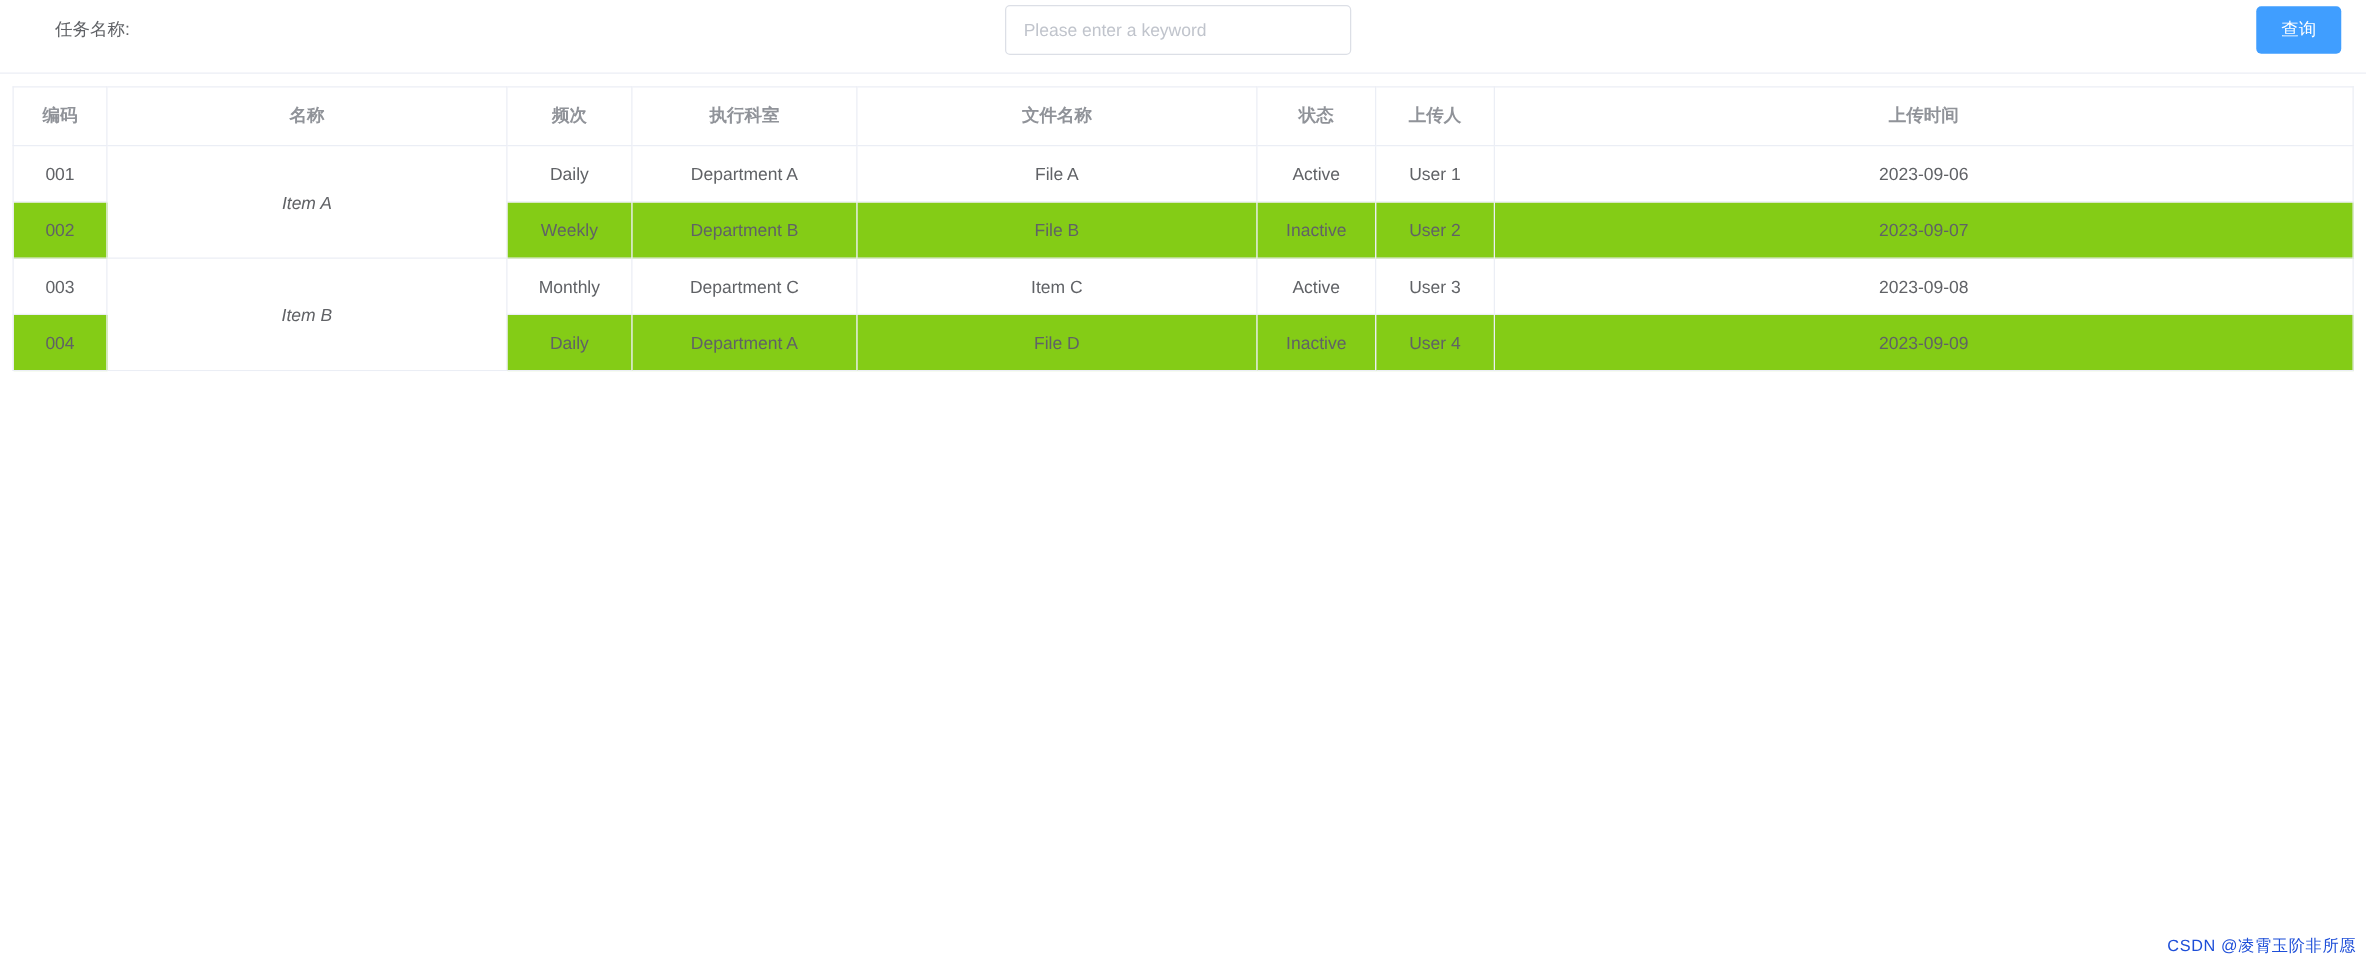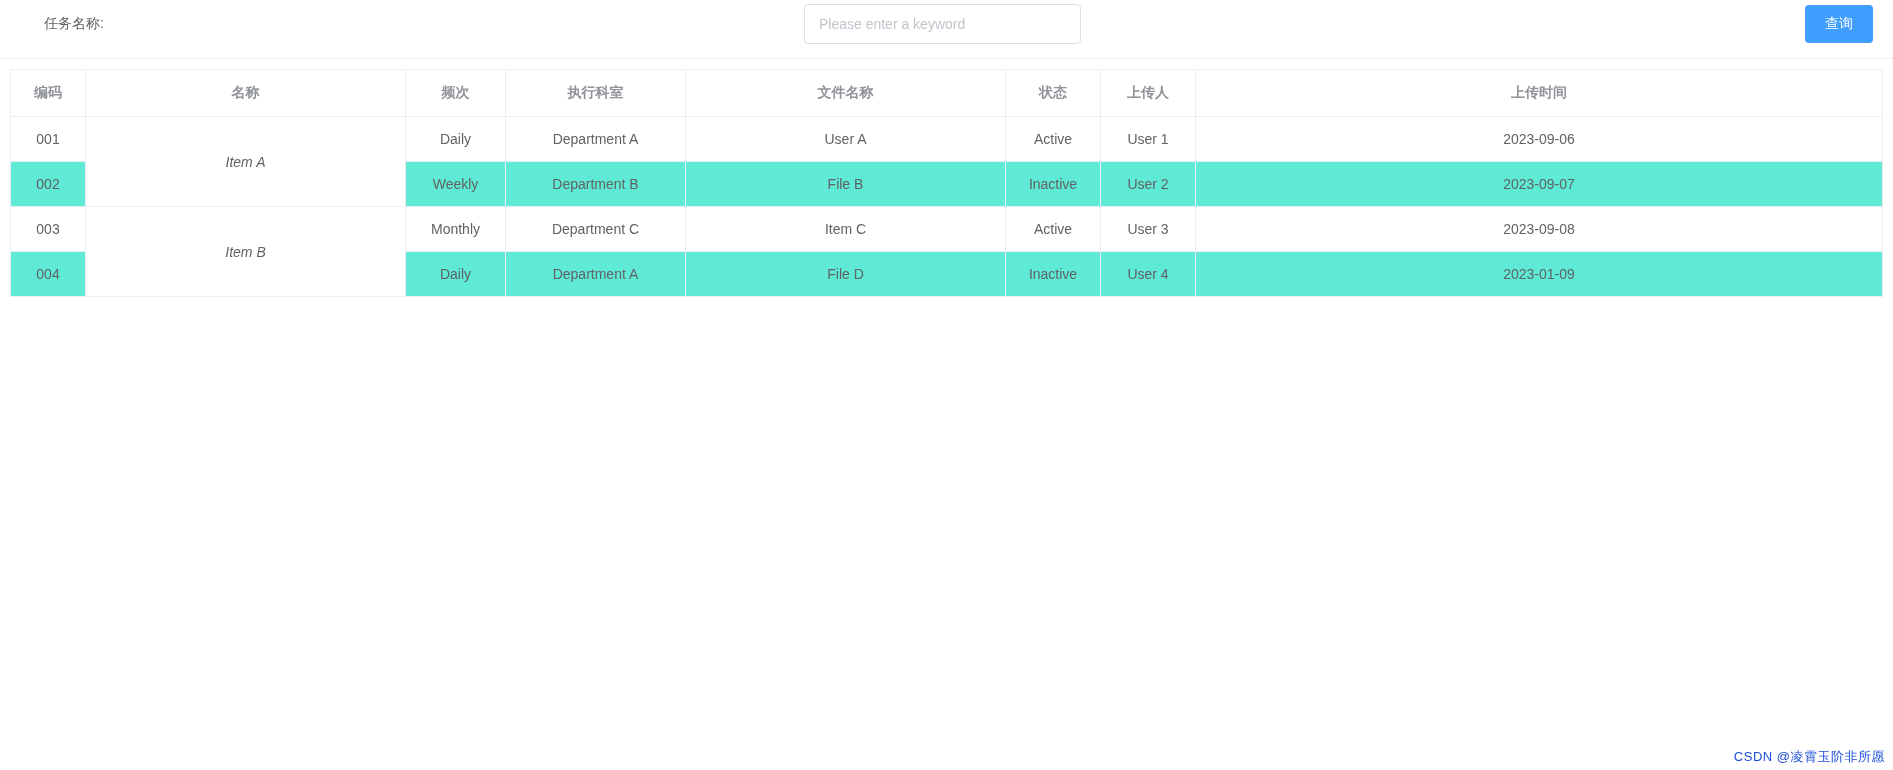--- a/index.html
+++ b/index.html
@@ -69,21 +69,21 @@
       background: #fff;
       color: #909399;
       font-weight: 600;
       font-size: 14px;
     }
     td {
       color: #606266;
       font-size: 14px;
     }
     tbody tr.striped td {
-      background: #5eead4;
+      background: #84cc16;
     }
     tbody td.merged {
       background: #fff !important;
       font-style: italic;
     }
     .col-code { width: 75px; }
     .col-name { width: 320px; }
     .col-freq { width: 100px; }
     .col-dept { width: 180px; }
     .col-file { width: 320px; }
@@ -131,21 +131,21 @@
         <th>上传人</th>
         <th>上传时间</th>
       </tr>
     </thead>
     <tbody id="table-body">
     <tr>
           <td>001</td>
           <td class="merged" rowspan="2">Item A</td>
           <td>Daily</td>
           <td>Department A</td>
-          <td>User A</td>
+          <td>File A</td>
           <td>Active</td>
           <td>User 1</td>
           <td>2023-09-06</td>
         </tr>
         <tr class="striped">
           <td>002</td>
           <td>Weekly</td>
           <td>Department B</td>
           <td>File B</td>
           <td>Inactive</td>
@@ -162,19 +162,19 @@
           <td>User 3</td>
           <td>2023-09-08</td>
         </tr>
         <tr class="striped">
           <td>004</td>
           <td>Daily</td>
           <td>Department A</td>
           <td>File D</td>
           <td>Inactive</td>
           <td>User 4</td>
-          <td>2023-01-09</td>
+          <td>2023-09-09</td>
         </tr>
       </tbody>
   </table>
 </div>
 
 <div class="watermark">CSDN @凌霄玉阶非所愿</div>
 
 </body></html>

